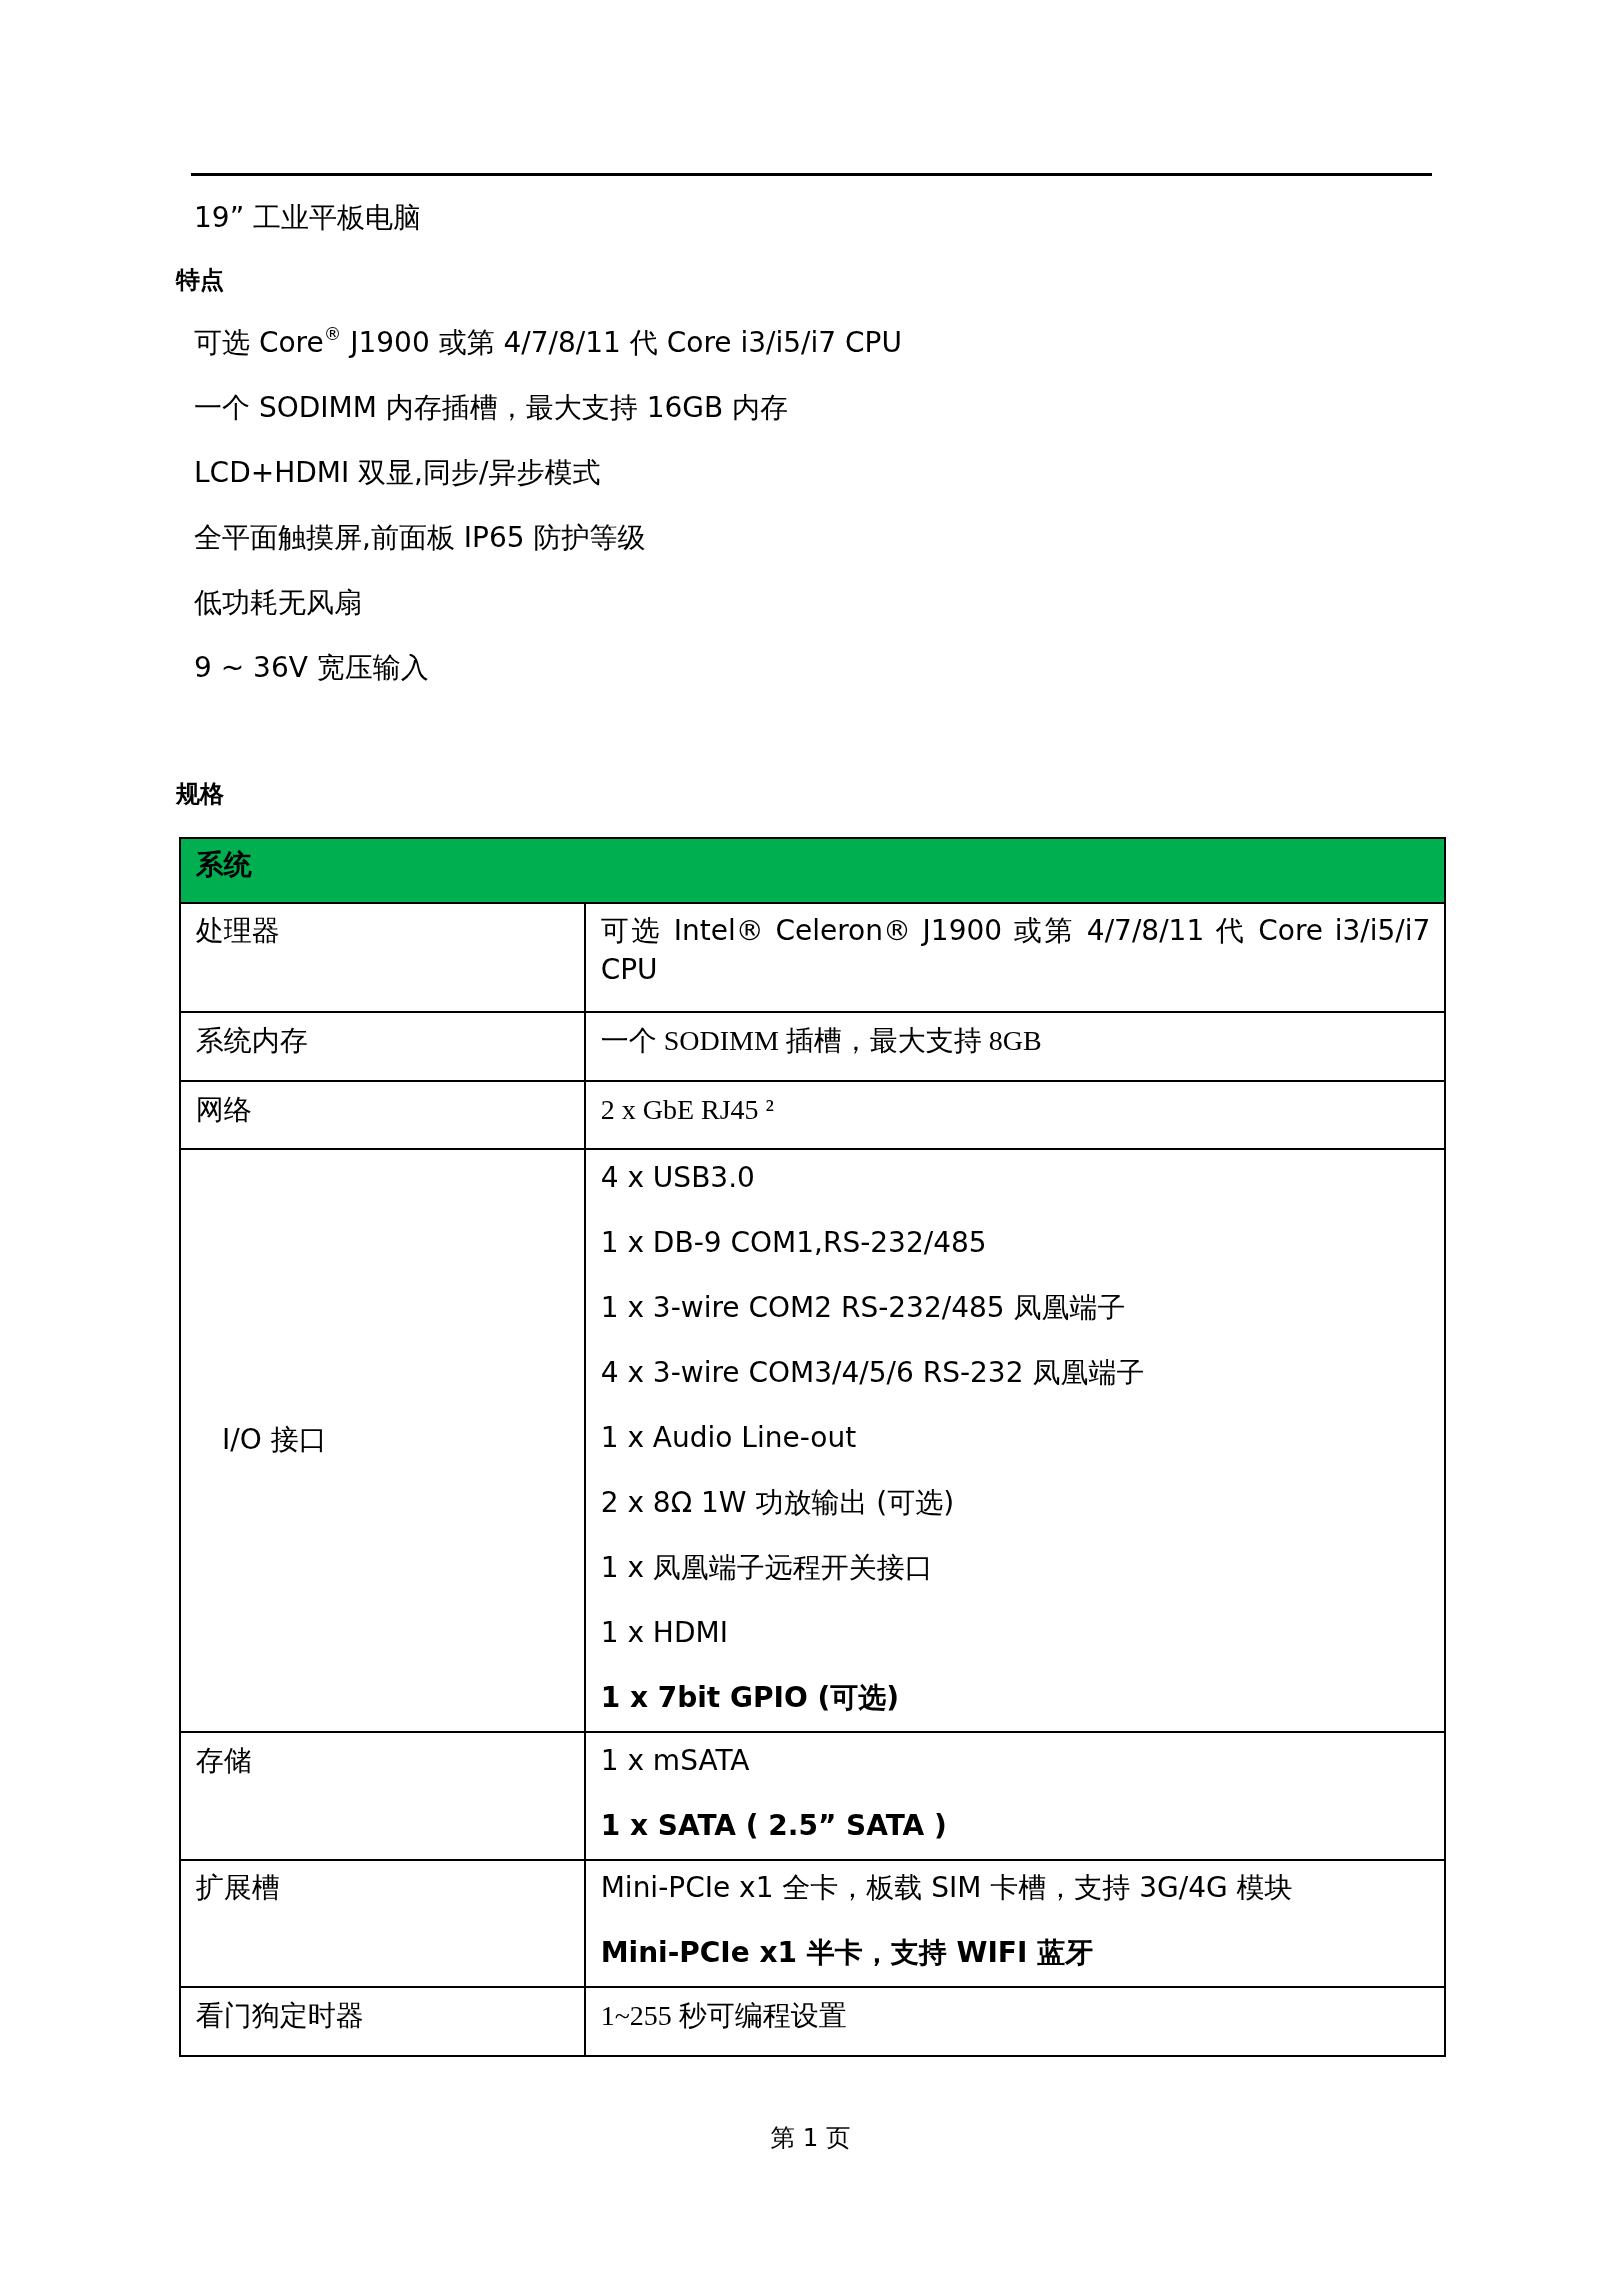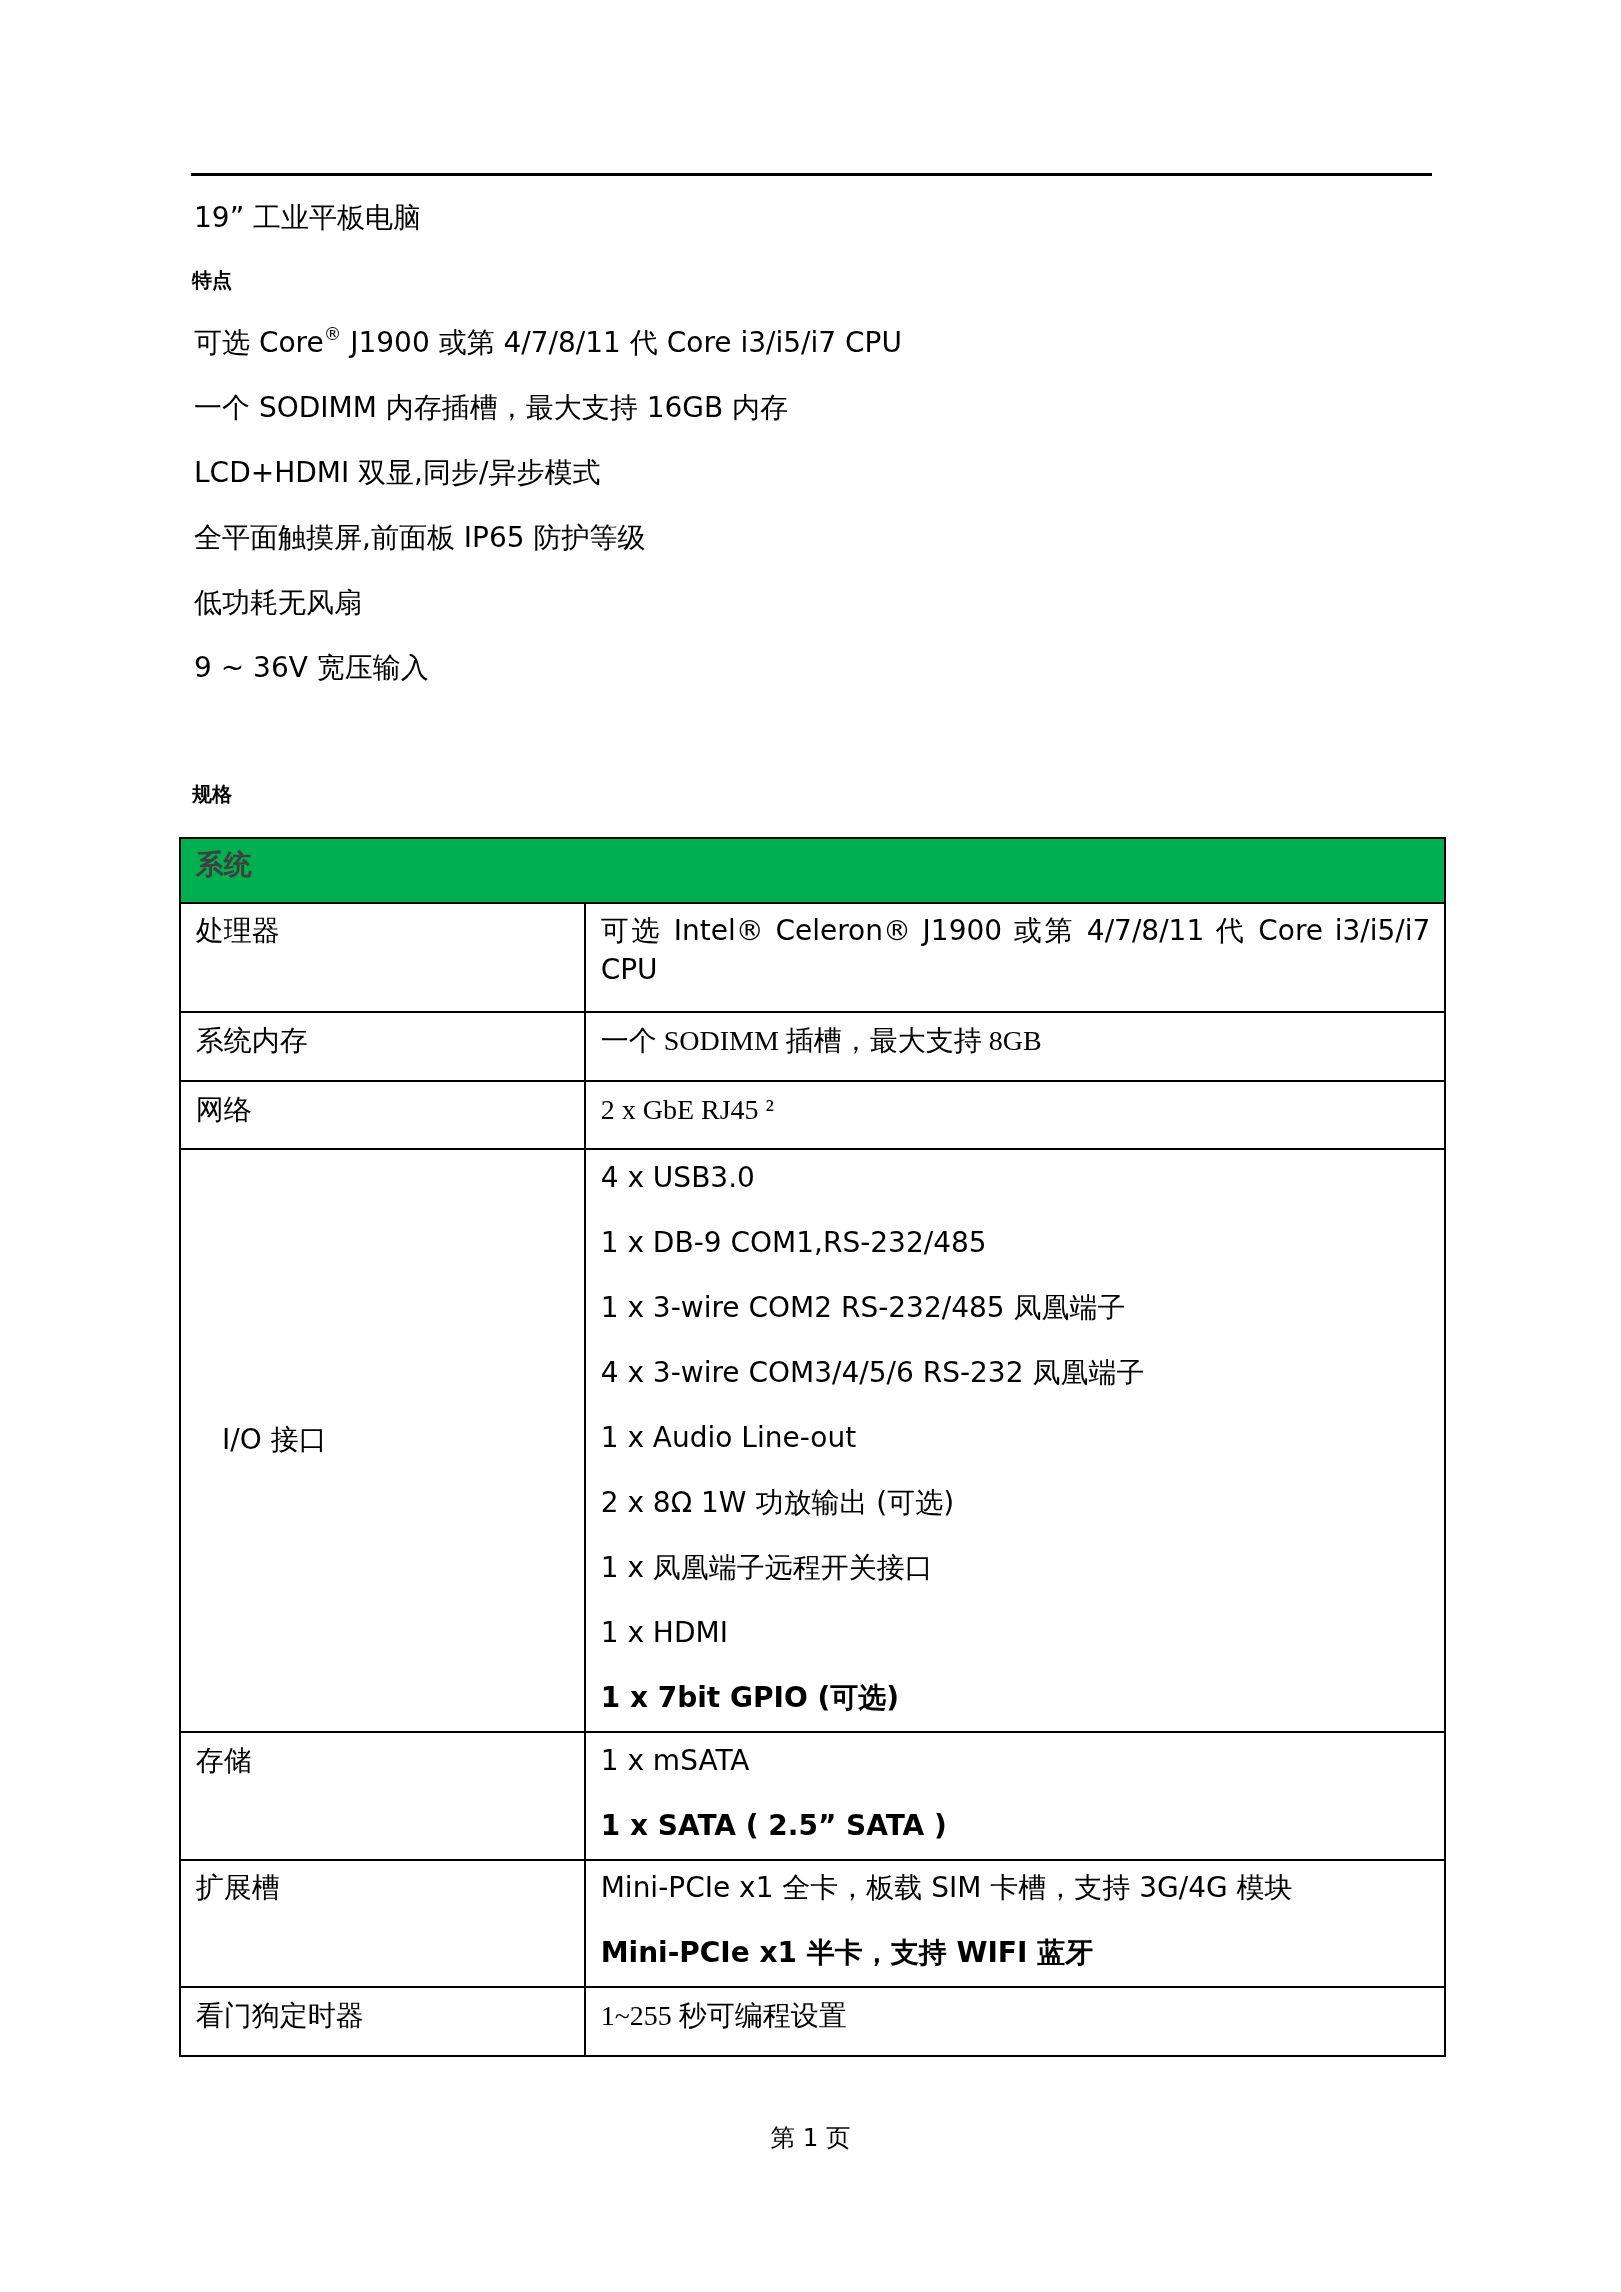--- a/index.html
+++ b/index.html
@@ -26,22 +26,22 @@
   .doc-title {
     position: absolute;
     left: 194px;
     top: 198px;
     font-size: 28px;
     font-weight: normal;
     line-height: 39px;
   }
   .section-heading {
     position: absolute;
-    left: 192px;
-    font-size: 20px;
+    left: 176px;
+    font-size: 24px;
     font-weight: bold;
     line-height: 39px;
   }
   .features {
     position: absolute;
     left: 194px;
     top: 323px;
     margin: 0;
     padding: 0;
     list-style: none;
@@ -69,21 +69,21 @@
     border: 2px solid #000;
     vertical-align: top;
     font-size: 28px;
     line-height: 39px;
     padding: 7.8px 13.7px 9.8px 14.7px;
   }
   .spec-table col.c1 { width: 405px; }
   .spec-table col.c2 { width: 860px; }
   .spec-table .group-row td {
     background: #00B050;
-    color: #404040;
+    color: #000000;
     font-weight: bold;
     height: 47px;
     padding-top: 5.9px;
   }
   .spec-table td.label-middle {
     vertical-align: middle;
     padding-left: 41px;
   }
   .value-line {
     display: block;

